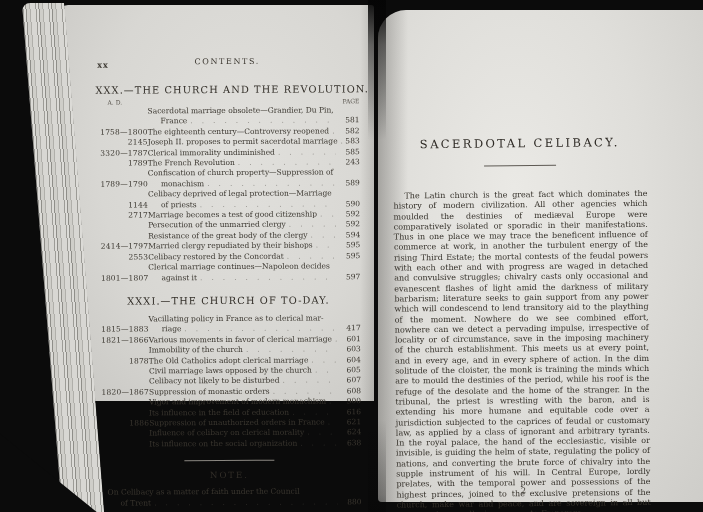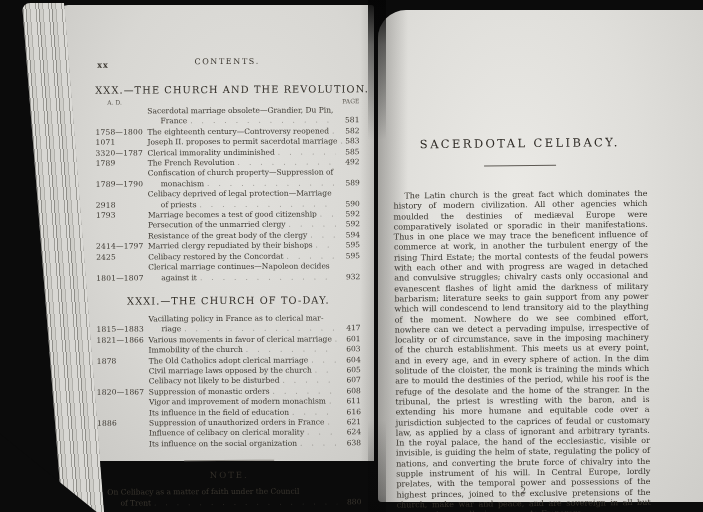--- a/index.html
+++ b/index.html
@@ -13,21 +13,21 @@
     position:absolute;left:22px;top:3px;width:42px;height:512px;
     transform:skewX(4.5deg);transform-origin:top left;
     background:repeating-linear-gradient(90deg,
       #9c9b96 0 1px,#dcdbd7 1px 3px,#8f8e89 3px 4px,
       #cfcec9 4px 7px,#b0afaa 7px 8px,#d8d7d3 8px 13px);
     border-radius:8px 0 0 0;
     z-index:3;
   }
   
   .left-page{
-    position:absolute;left:58px;top:5px;width:316px;height:456px;
+    position:absolute;left:58px;top:5px;width:316px;height:396px;
     background:radial-gradient(ellipse at 58% 38%, #e1e0dc 0%, #d8d7d3 55%, #c7c6c2 100%);
     border-radius:10px 3px 0 0;
     z-index:2;
   }
   .left-page::after{ 
     content:"";position:absolute;right:0;top:0;bottom:0;width:14px;
     background:linear-gradient(to right,rgba(60,58,54,0),rgba(60,58,54,.18));
   }
   .lp-content{
     position:absolute;left:38px;top:0;width:264px;height:100%;
@@ -39,21 +39,21 @@
   .toc-title{
     text-align:center;font-size:9.8px;letter-spacing:1.1px;
     margin-top:15px;color:#332f29;white-space:nowrap;
   }
   .toc-section + .toc-section .toc-title{margin-top:12px;margin-bottom:8px;}
   .toc-labels{
     display:flex;justify-content:space-between;align-items:flex-end;
     font-size:6px;color:#5a564f;margin:3px 0 1px;padding-left:12px;
   }
   .toc-row{display:flex;align-items:flex-end;font-size:7.5px;line-height:10.4px;}
-  .toc-date{width:52px;flex:none;letter-spacing:.2px;}
+  .toc-date{width:52px;flex:none;letter-spacing:.2px;text-align:right;}
   .toc-text{flex:1;min-width:0;}
   .toc-line{display:flex;white-space:nowrap;}
   .toc-line .t{flex:none;}
   .toc-line.cont{padding-left:13px;}
   .leader{
     flex:1;min-width:0;overflow:hidden;text-align:right;
     letter-spacing:9px;color:#4a463f;opacity:.55;padding:0 3px;
   }
   .toc-page{width:24px;flex:none;text-align:right;}
   .note-divider{width:90px;height:1px;background:#8a8781;margin:11px auto 9px;}
@@ -136,21 +136,21 @@
             <span class="toc-date">1758—1800</span>
             <div class="toc-text">
               <div class="toc-line">
                 <span class="t">The eighteenth century—Controversy reopened</span>
                 <span class="leader">..........................</span>
               </div>
             </div>
             <span class="toc-page">582</span>
           </div>
           <div class="toc-row">
-            <span class="toc-date">1071</span>
+            <span class="toc-date">2145</span>
             <div class="toc-text">
               <div class="toc-line">
                 <span class="t">Joseph II. proposes to permit sacerdotal marriage</span>
                 <span class="leader">..........................</span>
               </div>
             </div>
             <span class="toc-page">583</span>
           </div>
           <div class="toc-row">
             <span class="toc-date">3320—1787</span>
@@ -163,50 +163,50 @@
             <span class="toc-page">585</span>
           </div>
           <div class="toc-row">
             <span class="toc-date">1789</span>
             <div class="toc-text">
               <div class="toc-line">
                 <span class="t">The French Revolution</span>
                 <span class="leader">..........................</span>
               </div>
             </div>
-            <span class="toc-page">492</span>
+            <span class="toc-page">243</span>
           </div>
           <div class="toc-row">
             <span class="toc-date">1789—1790</span>
             <div class="toc-text">
               <div class="toc-line">
                 <span class="t">Confiscation of church property—Suppression of</span>
               </div>
               <div class="toc-line cont">
                 <span class="t">monachism</span>
                 <span class="leader">..........................</span>
               </div>
             </div>
             <span class="toc-page">589</span>
           </div>
           <div class="toc-row">
-            <span class="toc-date">2918</span>
+            <span class="toc-date">1144</span>
             <div class="toc-text">
               <div class="toc-line">
                 <span class="t">Celibacy deprived of legal protection—Marriage</span>
               </div>
               <div class="toc-line cont">
                 <span class="t">of priests</span>
                 <span class="leader">..........................</span>
               </div>
             </div>
             <span class="toc-page">590</span>
           </div>
           <div class="toc-row">
-            <span class="toc-date">1793</span>
+            <span class="toc-date">2717</span>
             <div class="toc-text">
               <div class="toc-line">
                 <span class="t">Marriage becomes a test of good citizenship</span>
                 <span class="leader">..........................</span>
               </div>
             </div>
             <span class="toc-page">592</span>
           </div>
           <div class="toc-row">
             <span class="toc-date"></span>
@@ -232,41 +232,41 @@
             <span class="toc-date">2414—1797</span>
             <div class="toc-text">
               <div class="toc-line">
                 <span class="t">Married clergy repudiated by their bishops</span>
                 <span class="leader">..........................</span>
               </div>
             </div>
             <span class="toc-page">595</span>
           </div>
           <div class="toc-row">
-            <span class="toc-date">2425</span>
+            <span class="toc-date">2553</span>
             <div class="toc-text">
               <div class="toc-line">
                 <span class="t">Celibacy restored by the Concordat</span>
                 <span class="leader">..........................</span>
               </div>
             </div>
             <span class="toc-page">595</span>
           </div>
           <div class="toc-row">
             <span class="toc-date">1801—1807</span>
             <div class="toc-text">
               <div class="toc-line">
                 <span class="t">Clerical marriage continues—Napoleon decides</span>
               </div>
               <div class="toc-line cont">
                 <span class="t">against it</span>
                 <span class="leader">..........................</span>
               </div>
             </div>
-            <span class="toc-page">932</span>
+            <span class="toc-page">597</span>
           </div>
         </div>
         <div class="toc-section">
           <div class="toc-title">XXXI.—THE CHURCH OF TO-DAY.</div>
           <div class="toc-row">
             <span class="toc-date">1815—1883</span>
             <div class="toc-text">
               <div class="toc-line">
                 <span class="t">Vacillating policy in France as to clerical mar-</span>
               </div>
@@ -338,21 +338,21 @@
             <span class="toc-page">608</span>
           </div>
           <div class="toc-row">
             <span class="toc-date"></span>
             <div class="toc-text">
               <div class="toc-line">
                 <span class="t">Vigor and improvement of modern monachism</span>
                 <span class="leader">..........................</span>
               </div>
             </div>
-            <span class="toc-page">611</span>
+            <span class="toc-page">900</span>
           </div>
           <div class="toc-row">
             <span class="toc-date"></span>
             <div class="toc-text">
               <div class="toc-line">
                 <span class="t">Its influence in the field of education</span>
                 <span class="leader">..........................</span>
               </div>
             </div>
             <span class="toc-page">616</span>

